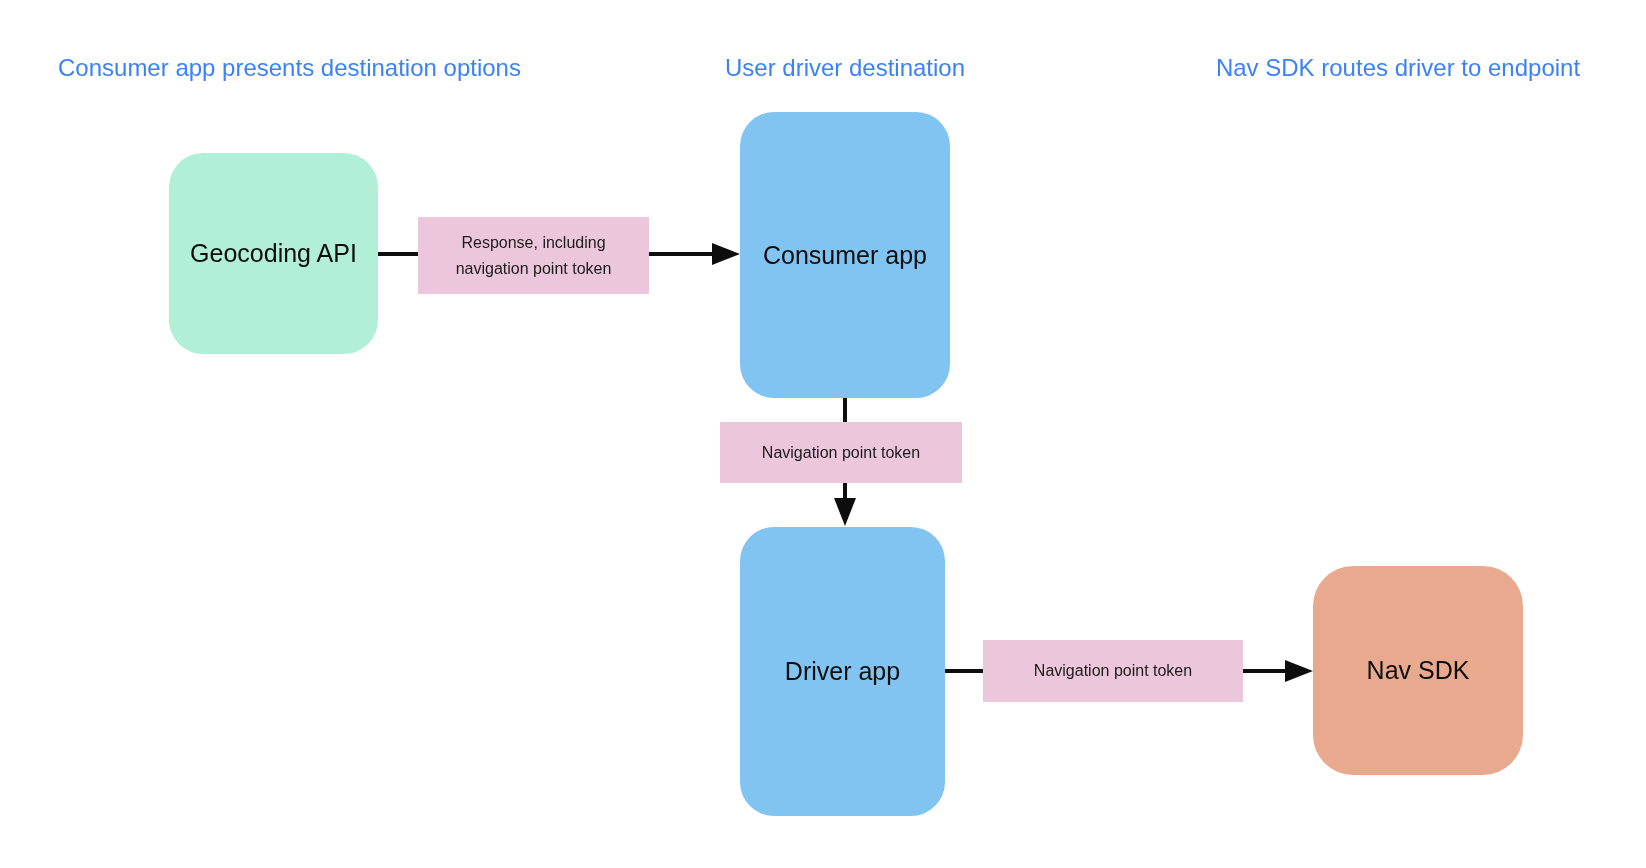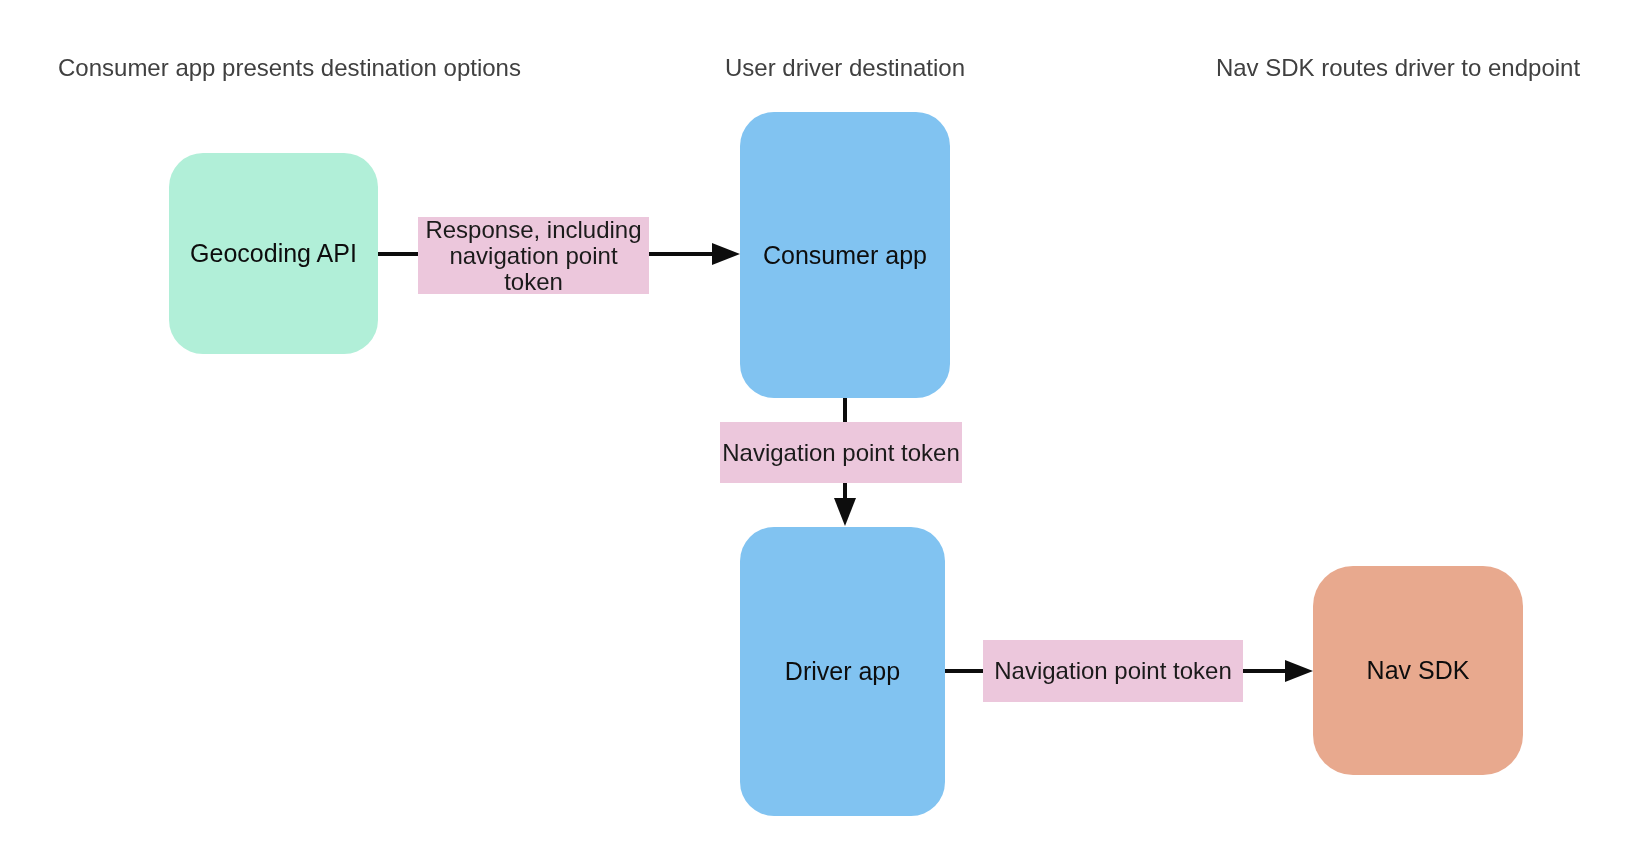--- a/index.html
+++ b/index.html
@@ -13,21 +13,21 @@
     width: 1646px;
     height: 868px;
     background: #ffffff;
     overflow: hidden;
   }
   .stage-heading {
     position: absolute;
     top: 54px;
     font-size: 24px;
     font-weight: 400;
-    color: #404040;
+    color: #3b82f6;
     white-space: nowrap;
   }
   .stage-heading.centered { transform: translateX(-50%); }
   .node {
     position: absolute;
     display: flex;
     align-items: center;
     justify-content: center;
     border-radius: 34px;
     font-size: 25px;
@@ -39,21 +39,21 @@
   .node-consumer  { left: 740px; top: 112px; width: 210px; height: 286px; background: #81c3f1; }
   .node-driver    { left: 740px; top: 527px; width: 205px; height: 289px; background: #81c3f1; }
   .node-navsdk    { left: 1313px; top: 566px; width: 210px; height: 209px; background: #e8a98e; border-radius: 40px; }
   .edge-label {
     position: absolute;
     display: flex;
     align-items: center;
     justify-content: center;
     background: #ecc7dc;
     color: #1b1b1b;
-    font-size: 24px;
+    font-size: 16px;
     line-height: 26px;
     text-align: center;
     z-index: 3;
   }
   .edge-label-1 { left: 418px; top: 217px; width: 231px; height: 77px; padding: 0 6px; box-sizing: border-box; }
   .edge-label-2 { left: 720px; top: 422px; width: 242px; height: 61px; }
   .edge-label-3 { left: 983px; top: 640px; width: 260px; height: 62px; }
   .conn {
     position: absolute;
     background: #0d0d0d;

